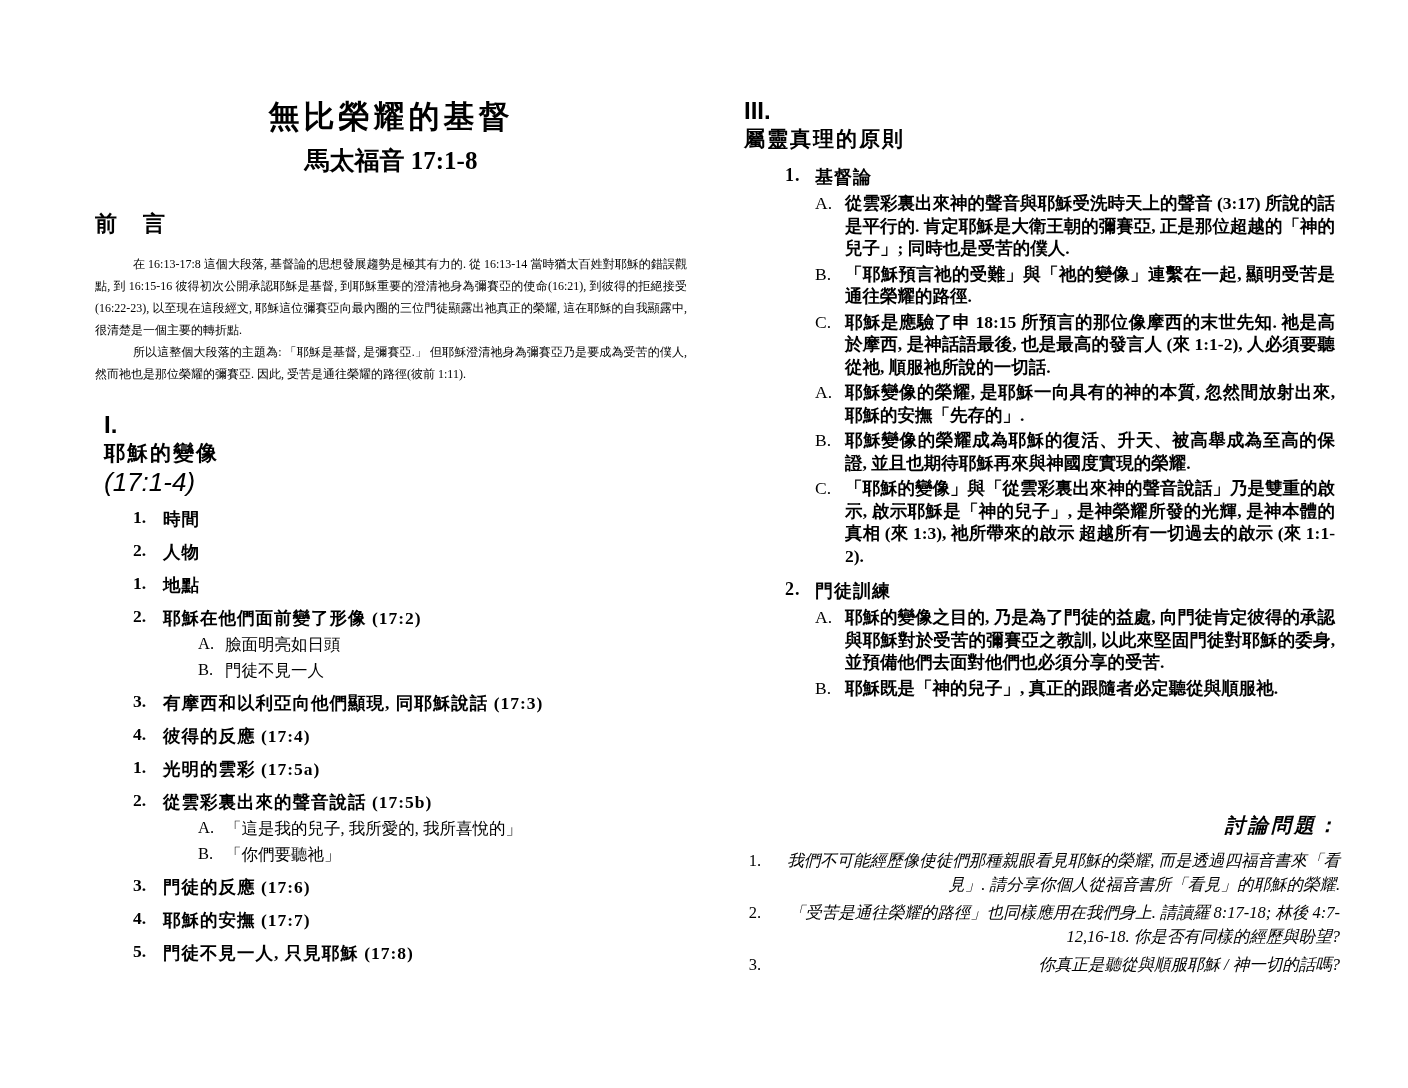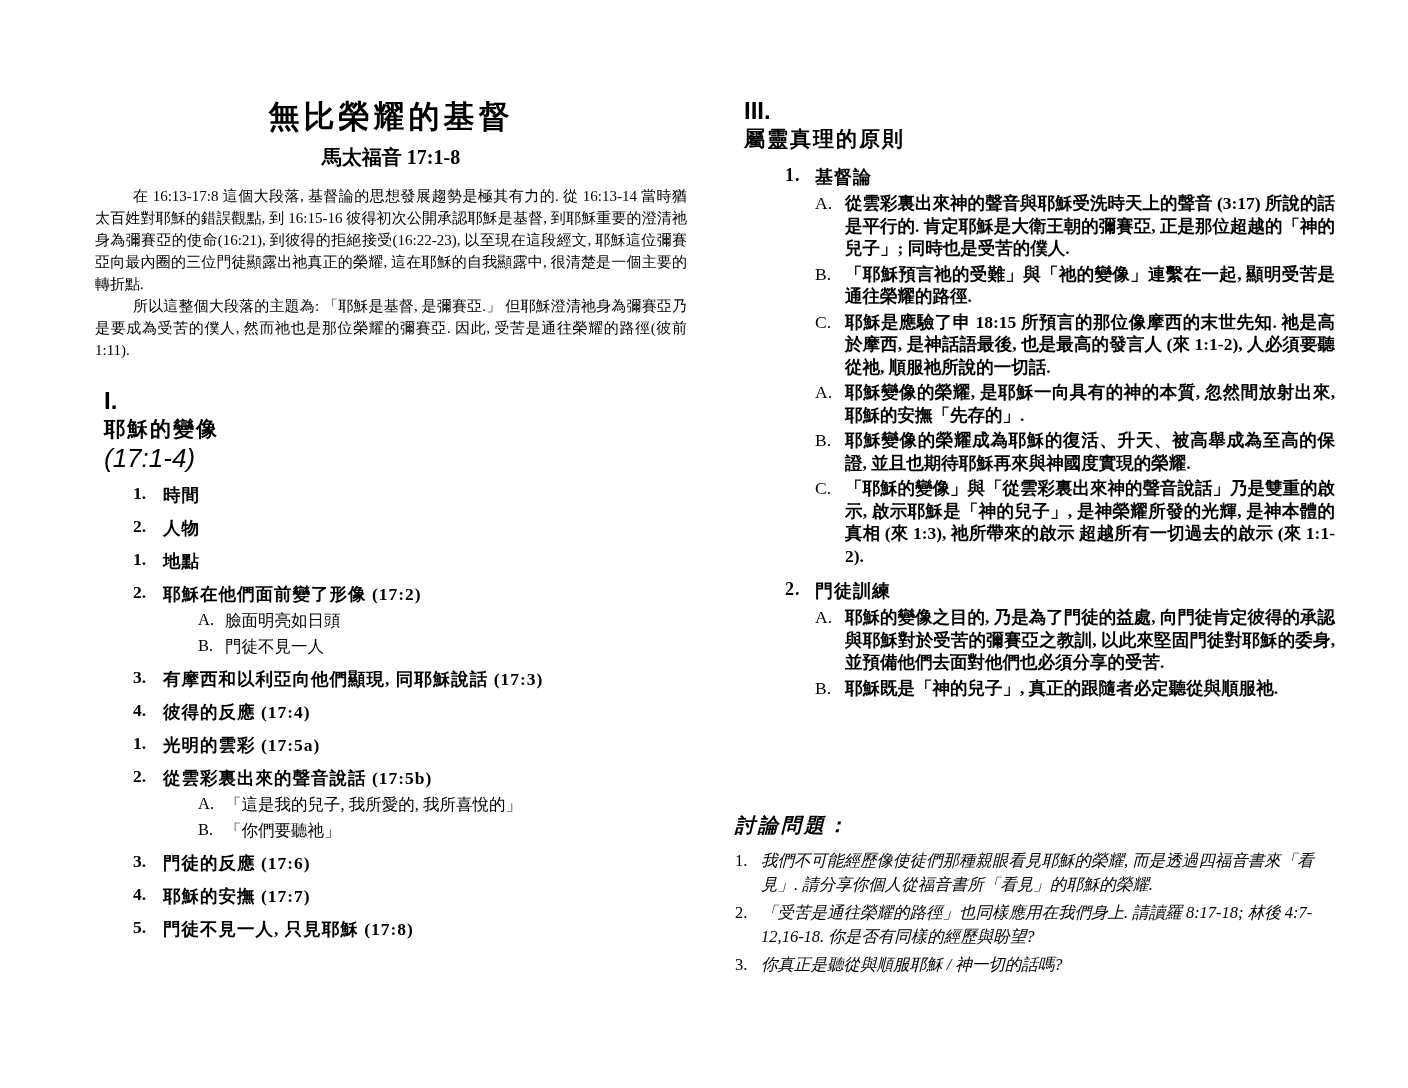--- a/index.html
+++ b/index.html
@@ -5,25 +5,25 @@
   html,body { margin:0; padding:0; background:#ffffff; }
   body {
     width:1408px; height:1088px; overflow:hidden;
     color:#000; font-family:"Liberation Serif","DejaVu Serif",serif;
   }
   .page { position:relative; width:1408px; height:1088px; background:#fff; }
 
   
   .col-left { position:absolute; left:95px; top:98px; width:592px; }
   .title    { text-align:center; font-size:31px; font-weight:bold; letter-spacing:4px; line-height:38px; }
-  .scripture{ text-align:center; font-size:20px; font-weight:bold; margin-top:8px; }
+  .scripture{ text-align:center; font-size:25px; font-weight:bold; margin-top:8px; }
   .author   { text-align:center; font-size:16px; font-weight:bold; margin-top:6px; }
 
   .preface-heading { font-size:22px; font-weight:bold; margin-top:32px; letter-spacing:2px; }
-  .para { font-size:15px; line-height:22px; text-align:justify; text-indent:38px; margin-top:14px; }
+  .para { font-size:12px; line-height:22px; text-align:justify; text-indent:38px; margin-top:14px; }
   .para + .para { margin-top:0; }
 
   .sec-heading { margin-top:26px; display:flex; align-items:baseline;flex-direction:column; }
   .sec-num  { font-family:"Liberation Sans","DejaVu Sans",sans-serif; font-weight:bold; font-size:24px; }
   .sec-title{ font-size:21px; font-weight:bold; margin-left:9px; letter-spacing:2px; }
   .sec-ref  { font-family:"Liberation Sans","DejaVu Sans",sans-serif; font-size:26px; margin-left:8px;font-style:italic; }
 
   .o-item { display:flex; margin-left:38px; margin-top:9px; font-size:17.5px; font-weight:bold; letter-spacing:1px; }
   .o-item .o-num { flex:none; width:30px; font-weight:bold; letter-spacing:0; }
   .o-sub  { display:flex; margin-left:103px; margin-top:4px; font-size:16.5px; font-weight:normal; letter-spacing:0; }
@@ -31,37 +31,38 @@
 
   
   .col-right { position:absolute; left:735px; top:97px; width:600px; }
   .group-title { display:flex; margin-left:50px; margin-top:12px; font-size:18px; font-weight:bold; letter-spacing:1px; }
   .group-title .gnum { flex:none; width:30px; font-weight:bold; }
   .point { display:flex; margin-left:80px; margin-top:3px; font-size:17.5px; line-height:22.5px; text-align:justify; }
   .point .pnum { flex:none; width:30px; }
   .point .ptext { flex:1;font-weight:bold; }
 
   
-  .discussion { position:absolute; left:735px; top:812px; width:605px; }
+  .discussion { position:absolute; left:735px; top:812px; width:605px;text-align:right; }
   .disc-heading { font-size:20px; font-weight:bold; font-style:italic; letter-spacing:3px; }
   .q { display:flex; font-style:italic; font-size:16.5px; line-height:24px; margin-top:10px; }
   .q .qnum { flex:none; width:26px; font-style:normal; }
   .q .qtext { flex:1; }
   .q + .q { margin-top:4px; }
 </style>
 </head>
 <body>
 
 <div class="page">
 
   <div class="col-left">
 
     <div class="title">無比榮耀的基督</div>
     <div class="scripture">馬太福音  17:1-8</div>
 
+    <div class="preface-heading">前　言</div>
     <div class="para">在 16:13-17:8 這個大段落, 基督論的思想發展趨勢是極其有力的. 從 16:13-14 當時猶太百姓對耶穌的錯誤觀點, 到 16:15-16 彼得初次公開承認耶穌是基督, 到耶穌重要的澄清祂身為彌賽亞的使命(16:21), 到彼得的拒絕接受(16:22-23), 以至現在這段經文, 耶穌這位彌賽亞向最內圈的三位門徒顯露出祂真正的榮耀, 這在耶穌的自我顯露中, 很清楚是一個主要的轉折點.</div>
     <div class="para">所以這整個大段落的主題為: 「耶穌是基督, 是彌賽亞.」 但耶穌澄清祂身為彌賽亞乃是要成為受苦的僕人, 然而祂也是那位榮耀的彌賽亞. 因此, 受苦是通往榮耀的路徑(彼前 1:11).</div>
 
     <div class="sec-heading">
       <span class="sec-num">I.</span>
       <span class="sec-title">耶穌的變像</span>
       <span class="sec-ref">(17:1-4)</span>
     </div>
 
     <div class="o-item">

